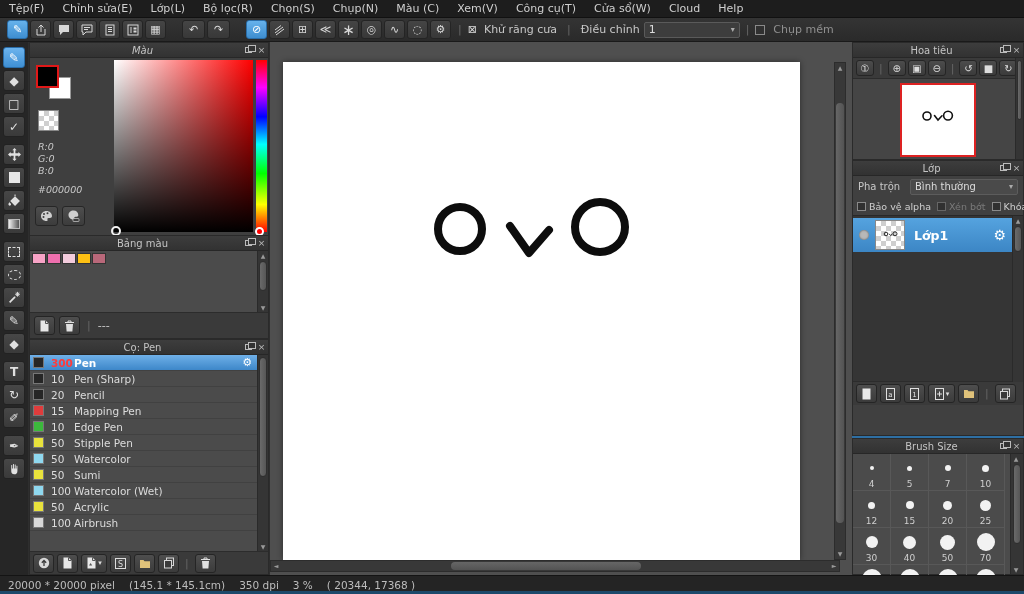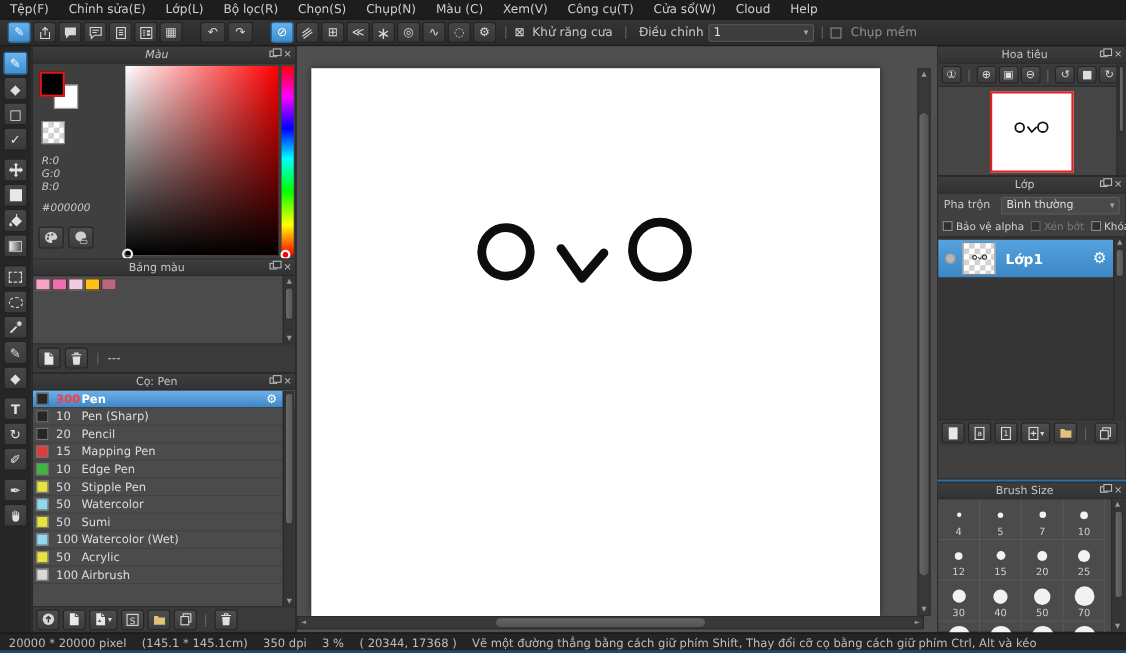--- a/index.html
+++ b/index.html
@@ -774,16 +774,15 @@
     </section>
 
   </div>
 
   <div class="statusbar">
     <span>20000 * 20000 pixel</span>
     <span>(145.1 * 145.1cm)</span>
     <span>350 dpi</span>
     <span>3 %</span>
     <span>( 20344, 17368 )</span>
-    <span>Vẽ một đường thẳng bằng cách giữ phím Shift, Thay đổi cỡ cọ bằng cách giữ phím Ctrl, Alt và kéo</span>
   </div>
 
 </div>
 
 </body></html>

